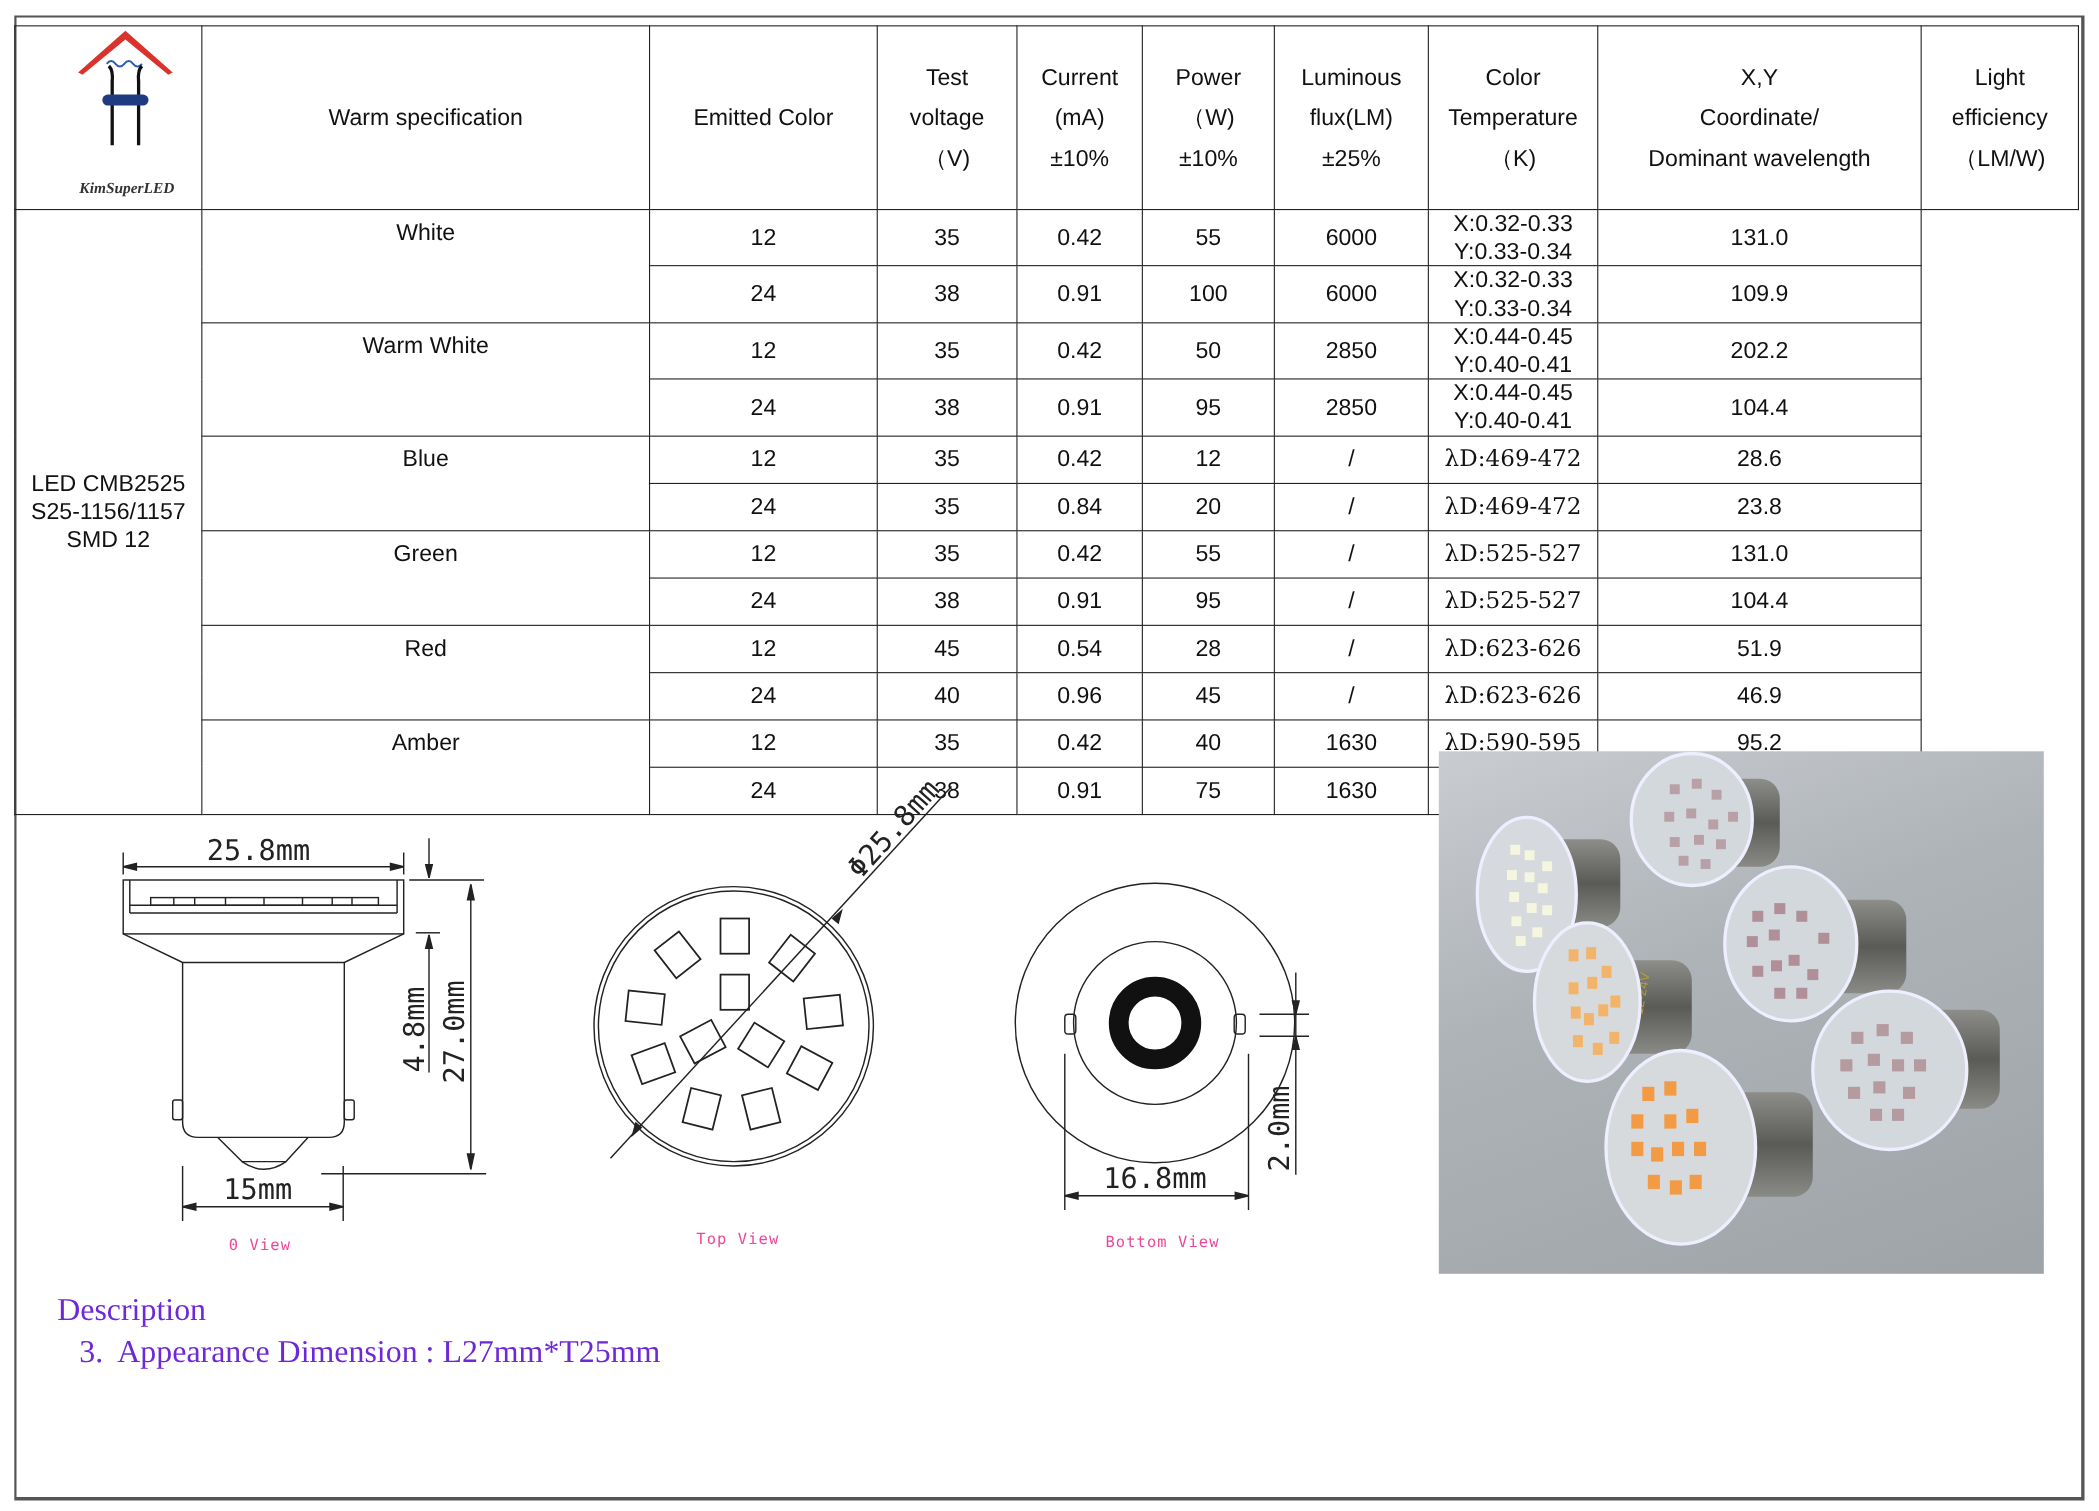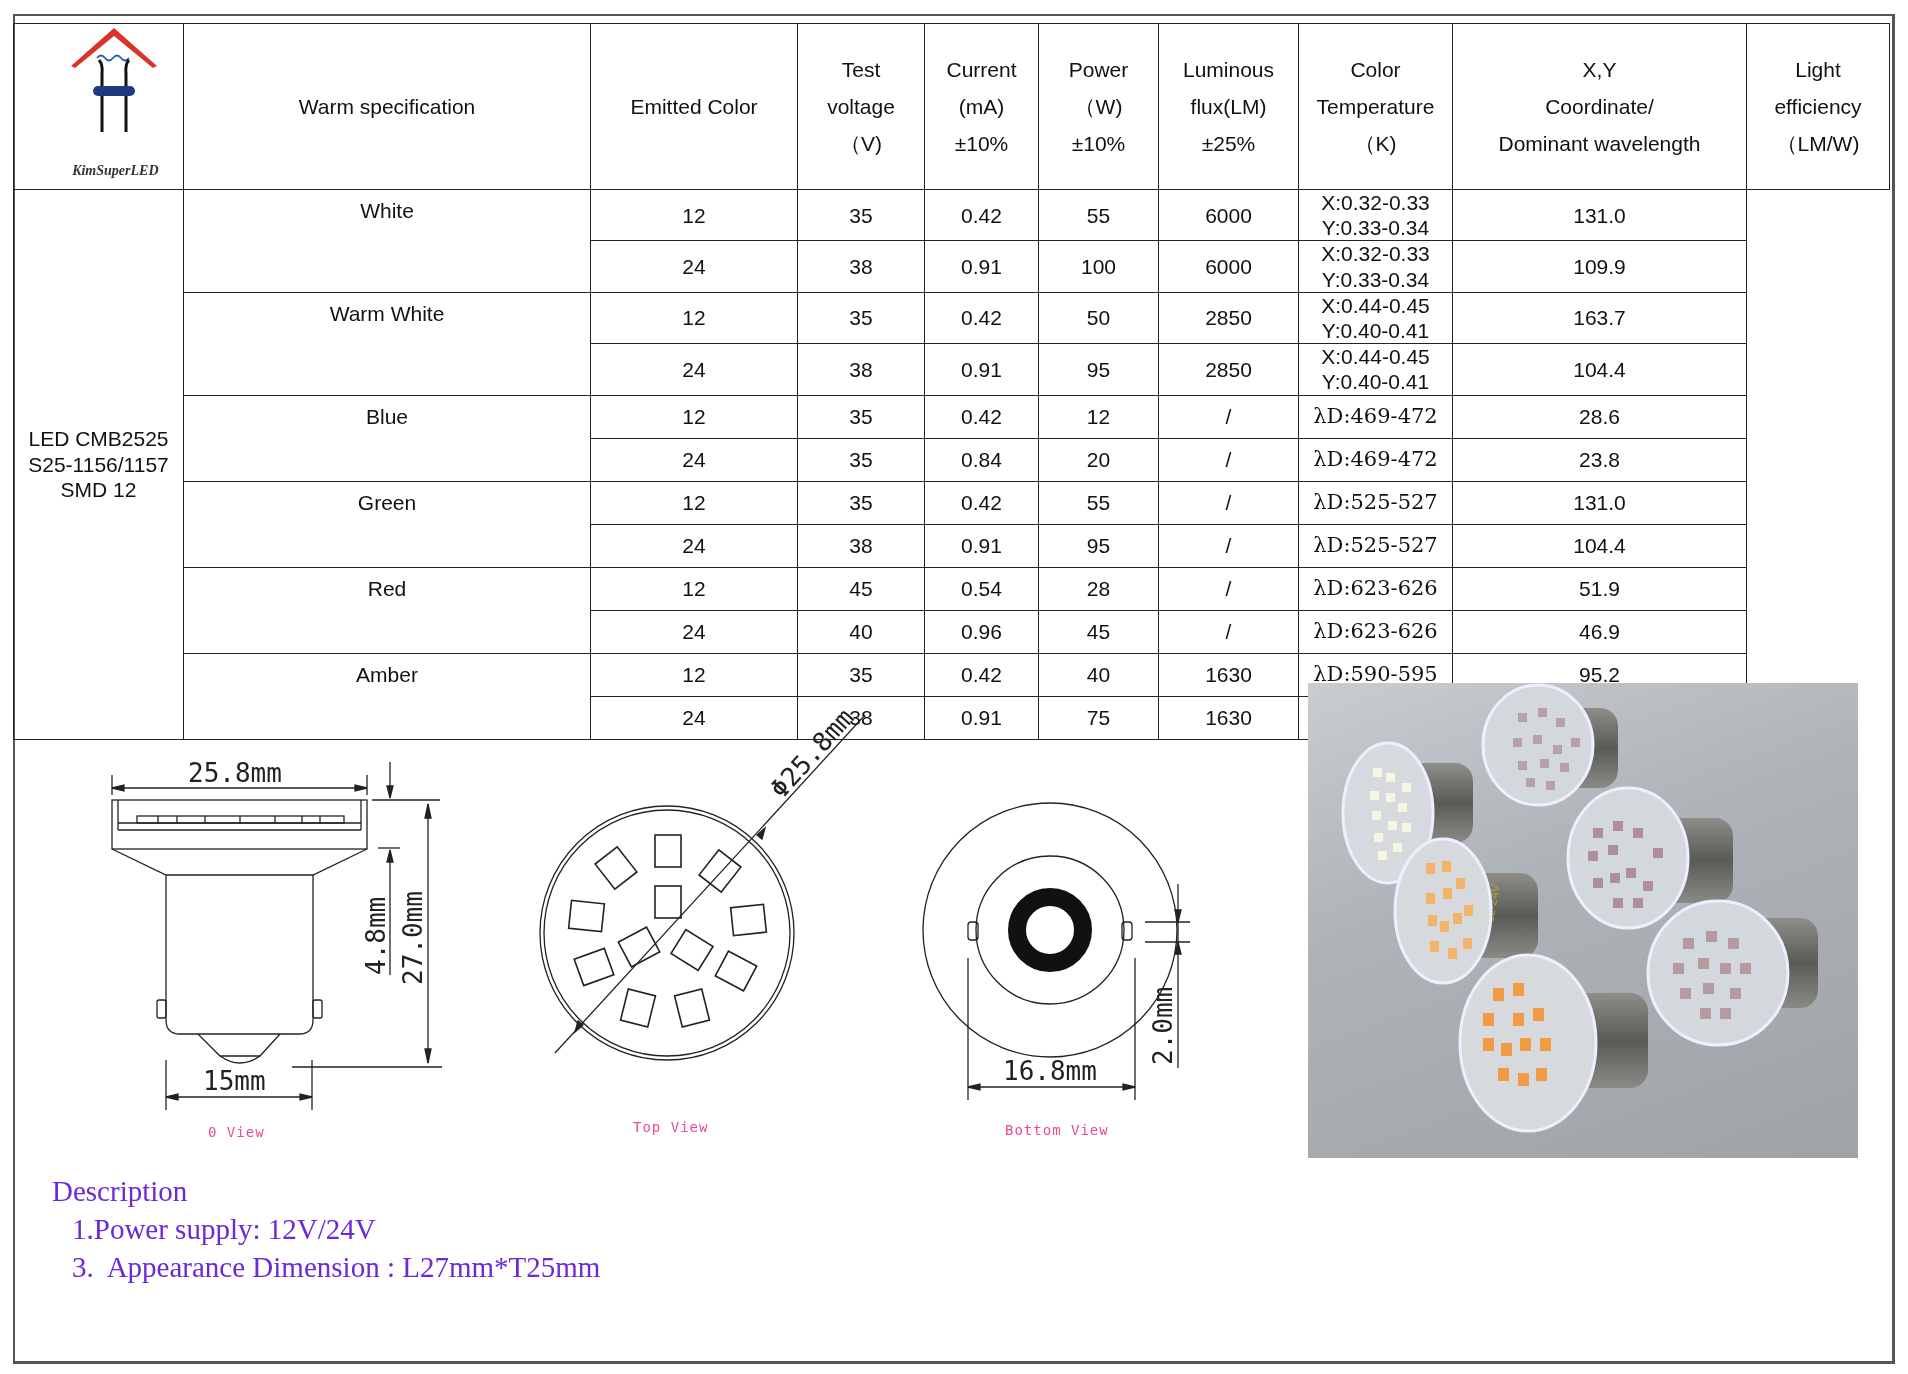--- a/index.html
+++ b/index.html
@@ -87,21 +87,21 @@
     </tr>
 
     <tr>
       <td rowspan="2" class="colortd">Warm White</td>
       <td>12</td>
       <td>35</td>
       <td>0.42</td>
       <td>50</td>
       <td>2850</td>
       <td>X:0.44-0.45 Y:0.40-0.41</td>
-      <td>163.7</td>
+      <td>202.2</td>
     </tr>
     <tr>
       <td>24</td>
       <td>38</td>
       <td>0.91</td>
       <td>95</td>
       <td>2850</td>
       <td>X:0.44-0.45 Y:0.40-0.41</td>
       <td>104.4</td>
     </tr>
@@ -404,15 +404,14 @@
           <rect x="190" y="385" width="11" height="13"></rect>
           <rect x="210" y="390" width="11" height="13"></rect>
           <rect x="228" y="385" width="11" height="13"></rect>
         </g>
     </g>
   </svg>
 </div>
 
 <div class="desc">
   <div>Description</div>
-  <div class="item">1.Power supply: 12V/24V</div>
   <div class="item" style="white-space:pre">3.  Appearance Dimension : L27mm*T25mm</div>
 </div>
 
 </body></html>

